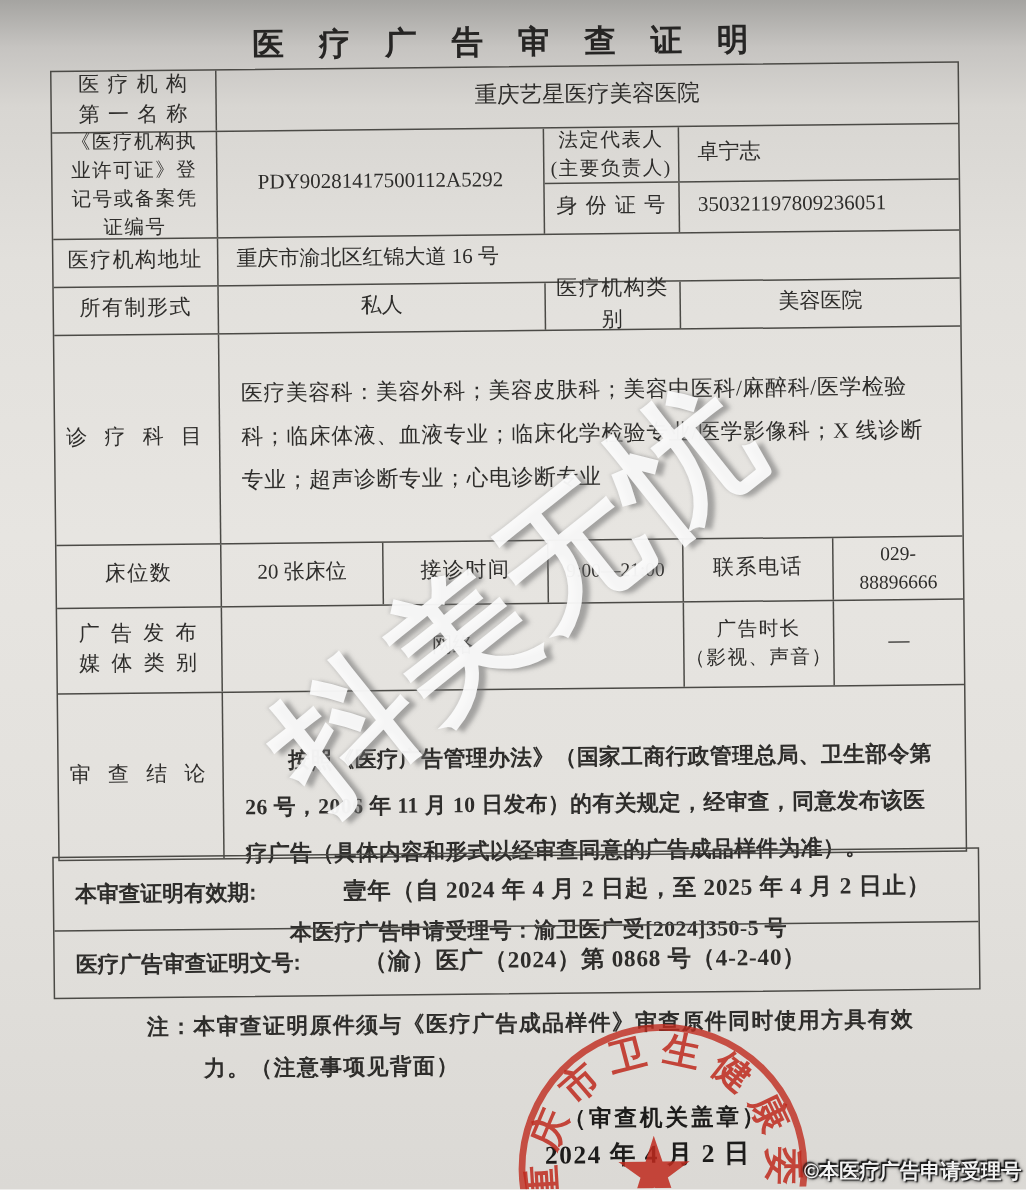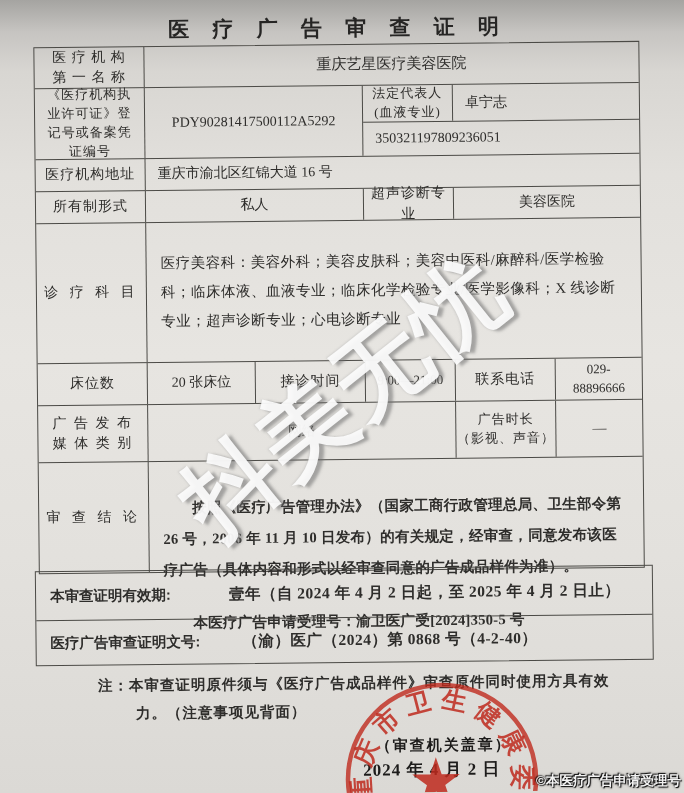--- a/index.html
+++ b/index.html
@@ -89,38 +89,39 @@
 第 一 名 称</div>
       <div class="cell" style="width:494px;font-size:15px;">重庆艺星医疗美容医院</div>
     </div>
 
     <div class="row" style="height:70px;">
       <div class="cell label small" style="width:110px;padding:0 8px;">《医疗机构执业许可证》登记号或备案凭证编号</div>
       <div class="cell" style="width:218px;font-size:14px;">PDY90281417500112A5292</div>
       <div class="r2-right">
         <div class="r2-sub" style="height:36px;">
           <div class="cell small label" style="width:90px;">法定代表人
-(血液专业)</div>
+(主要负责人)</div>
           <div class="cell left-al" style="width:186px;">卓宁志</div>
         </div>
         <div class="r2-sub" style="height:33px;">
+          <div class="cell label" style="width:90px;">身 份 证 号</div>
           <div class="cell left-al" style="width:186px;">350321197809236051</div>
         </div>
       </div>
     </div>
 
     <div class="row" style="height:31px;">
       <div class="cell label" style="width:110px;">医疗机构地址</div>
       <div class="cell left-al" style="width:494px;">重庆市渝北区红锦大道 16 号</div>
     </div>
 
     <div class="row" style="height:31px;">
       <div class="cell label" style="width:110px;">所有制形式</div>
       <div class="cell" style="width:218px;">私人</div>
-      <div class="cell label" style="width:90px;">超声诊断专业</div>
+      <div class="cell label" style="width:90px;">医疗机构类别</div>
       <div class="cell" style="width:186px;">美容医院</div>
     </div>
 
     <div class="row" style="height:139px;">
       <div class="cell label" style="width:110px;letter-spacing:4px;">诊 疗 科 目</div>
       <div class="cell dept-text" style="width:494px;">医疗美容科：美容外科；美容皮肤科；美容中医科/麻醉科/医学检验科；临床体液、血液专业；临床化学检验专业/医学影像科；X 线诊断专业；超声诊断专业；心电诊断专业</div>
     </div>
 
     <div class="row" style="height:41px;">
       <div class="cell label" style="width:110px;">床位数</div>

